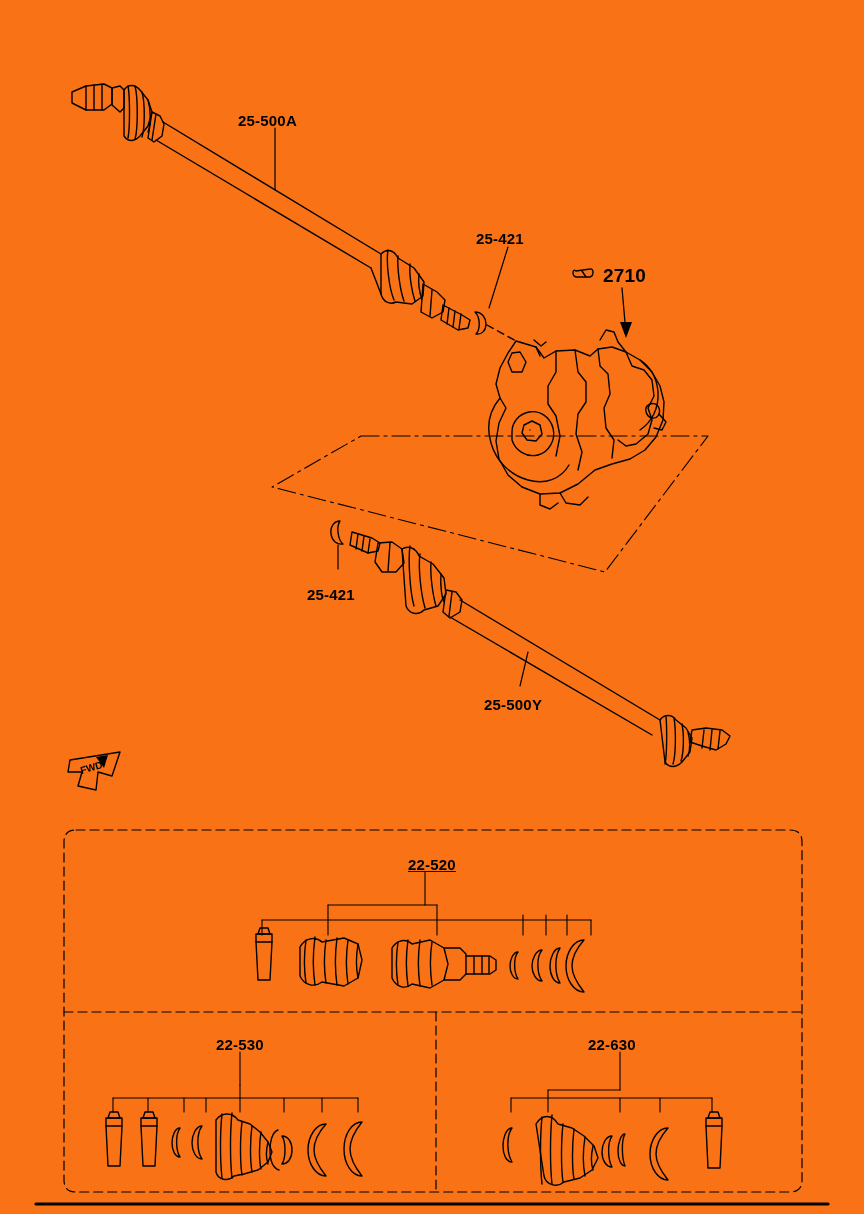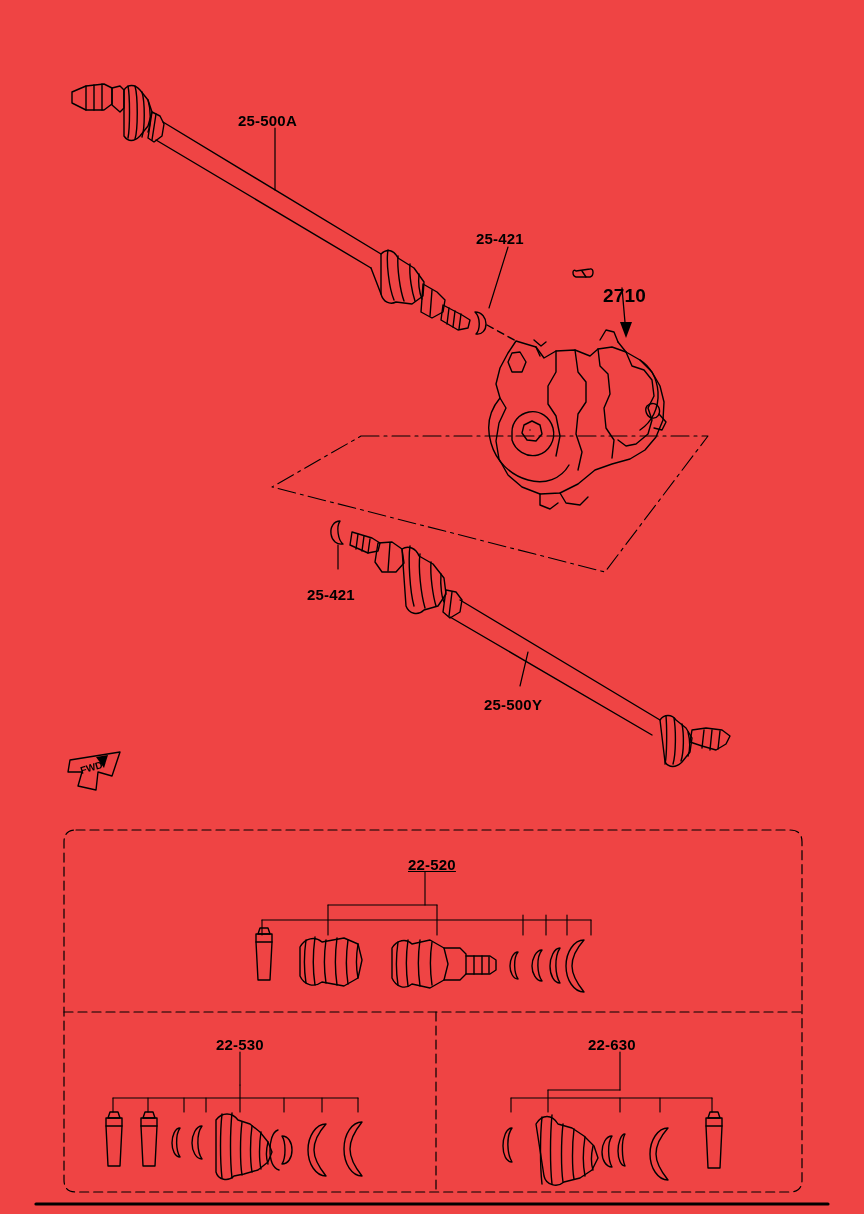--- a/index.html
+++ b/index.html
@@ -11,41 +11,40 @@
     width: 864px;
     height: 1214px;
     font-family: "Liberation Sans", sans-serif;
     color: #000000;
     overflow: hidden;
   }
   #sheet {
     position: relative;
     width: 864px;
     height: 1214px;
-    background: #ef4444;
+    background: #f97316;
   }
   svg.diagram {
     position: absolute;
     left: 0;
     top: 0;
     width: 864px;
     height: 1214px;
   }
   .label {
     position: absolute;
     font-family: "Liberation Sans", sans-serif;
     font-size: 15px;
     font-weight: 700;
     letter-spacing: 0.2px;
     color: #000000;
     white-space: nowrap;
   }
   .label.big {
     font-size: 19px;
-    margin-top: 20px;
   }
   .fwd-text {
     position: absolute;
     font-family: "Liberation Sans", sans-serif;
     font-size: 10px;
     font-weight: 700;
     color: #000000;
     transform: rotate(-16deg);
     white-space: nowrap;
   }

